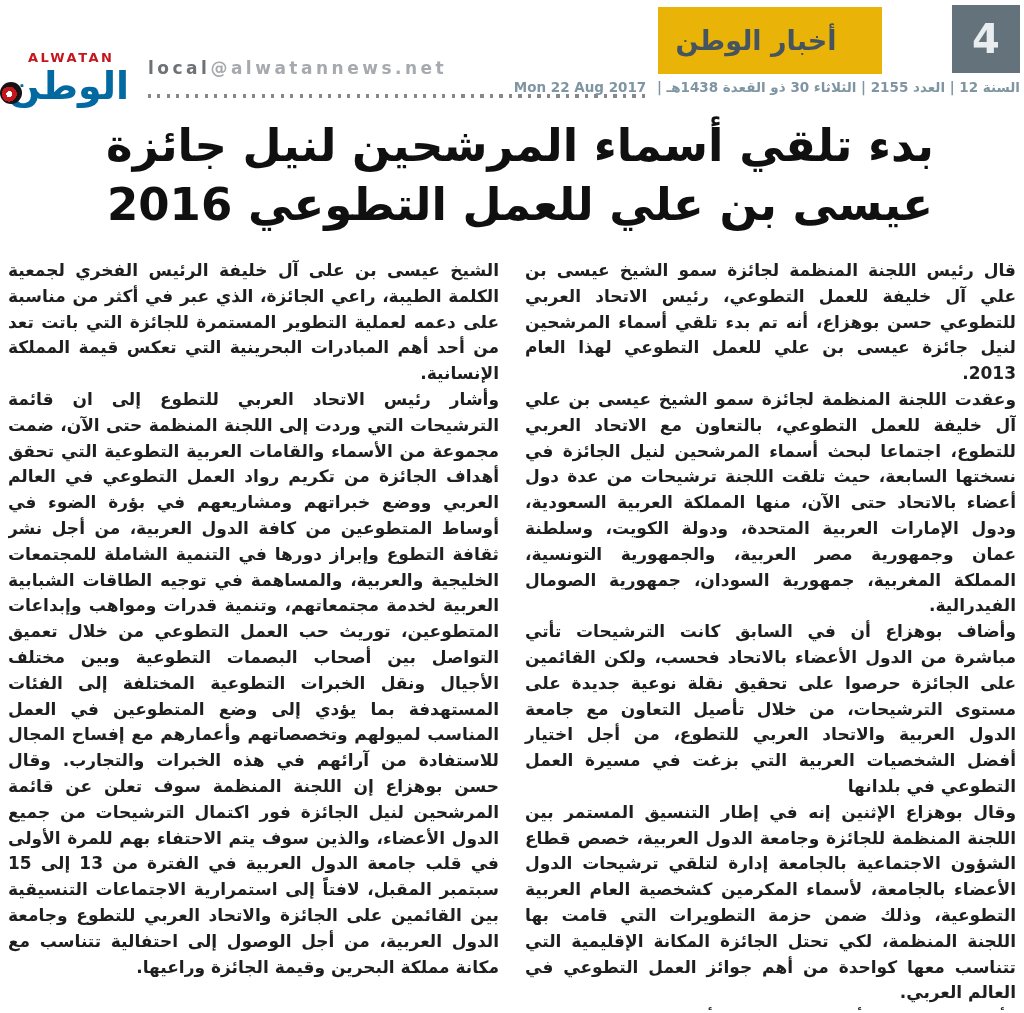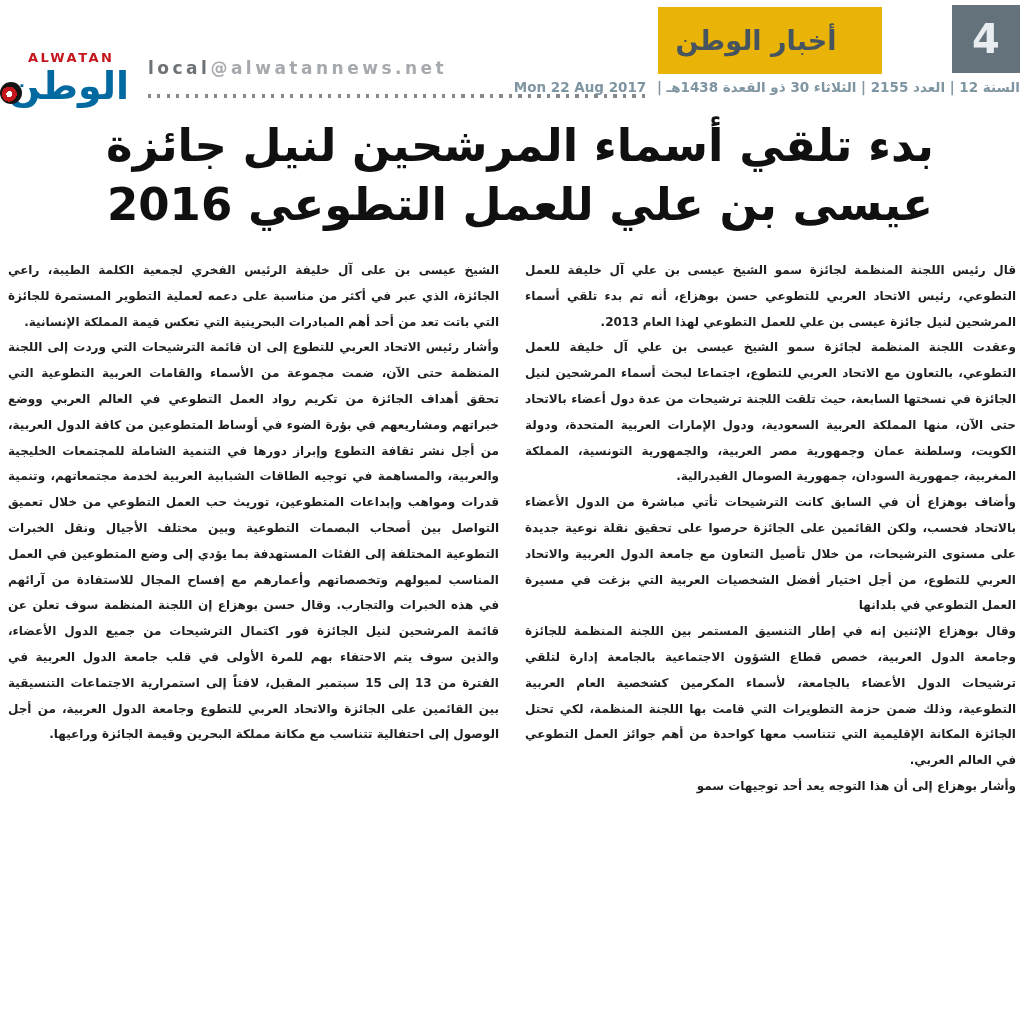--- a/index.html
+++ b/index.html
@@ -63,21 +63,21 @@
     font-size:45px; line-height:59px; font-weight:bold; color:#101010;
   }
 
   
   .body {
     position:absolute; top:258px; left:8px; right:8px; bottom:3px;
     display:flex; gap:26px; direction:rtl; overflow:hidden;
   }
   .col {
     flex:1 1 0; direction:rtl; text-align:justify; text-justify:inter-word;
-    font-size:12px; line-height:25.8px; font-weight:bold; color:#1f1f1f;
+    font-size:17px; line-height:25.8px; font-weight:bold; color:#1f1f1f;
   }
   .col p { margin:0; }
 </style>
 </head>
 <body>
 
 <div class="page">
 
   <div class="logo">
     <span class="logo-latin">ALWATAN</span>

